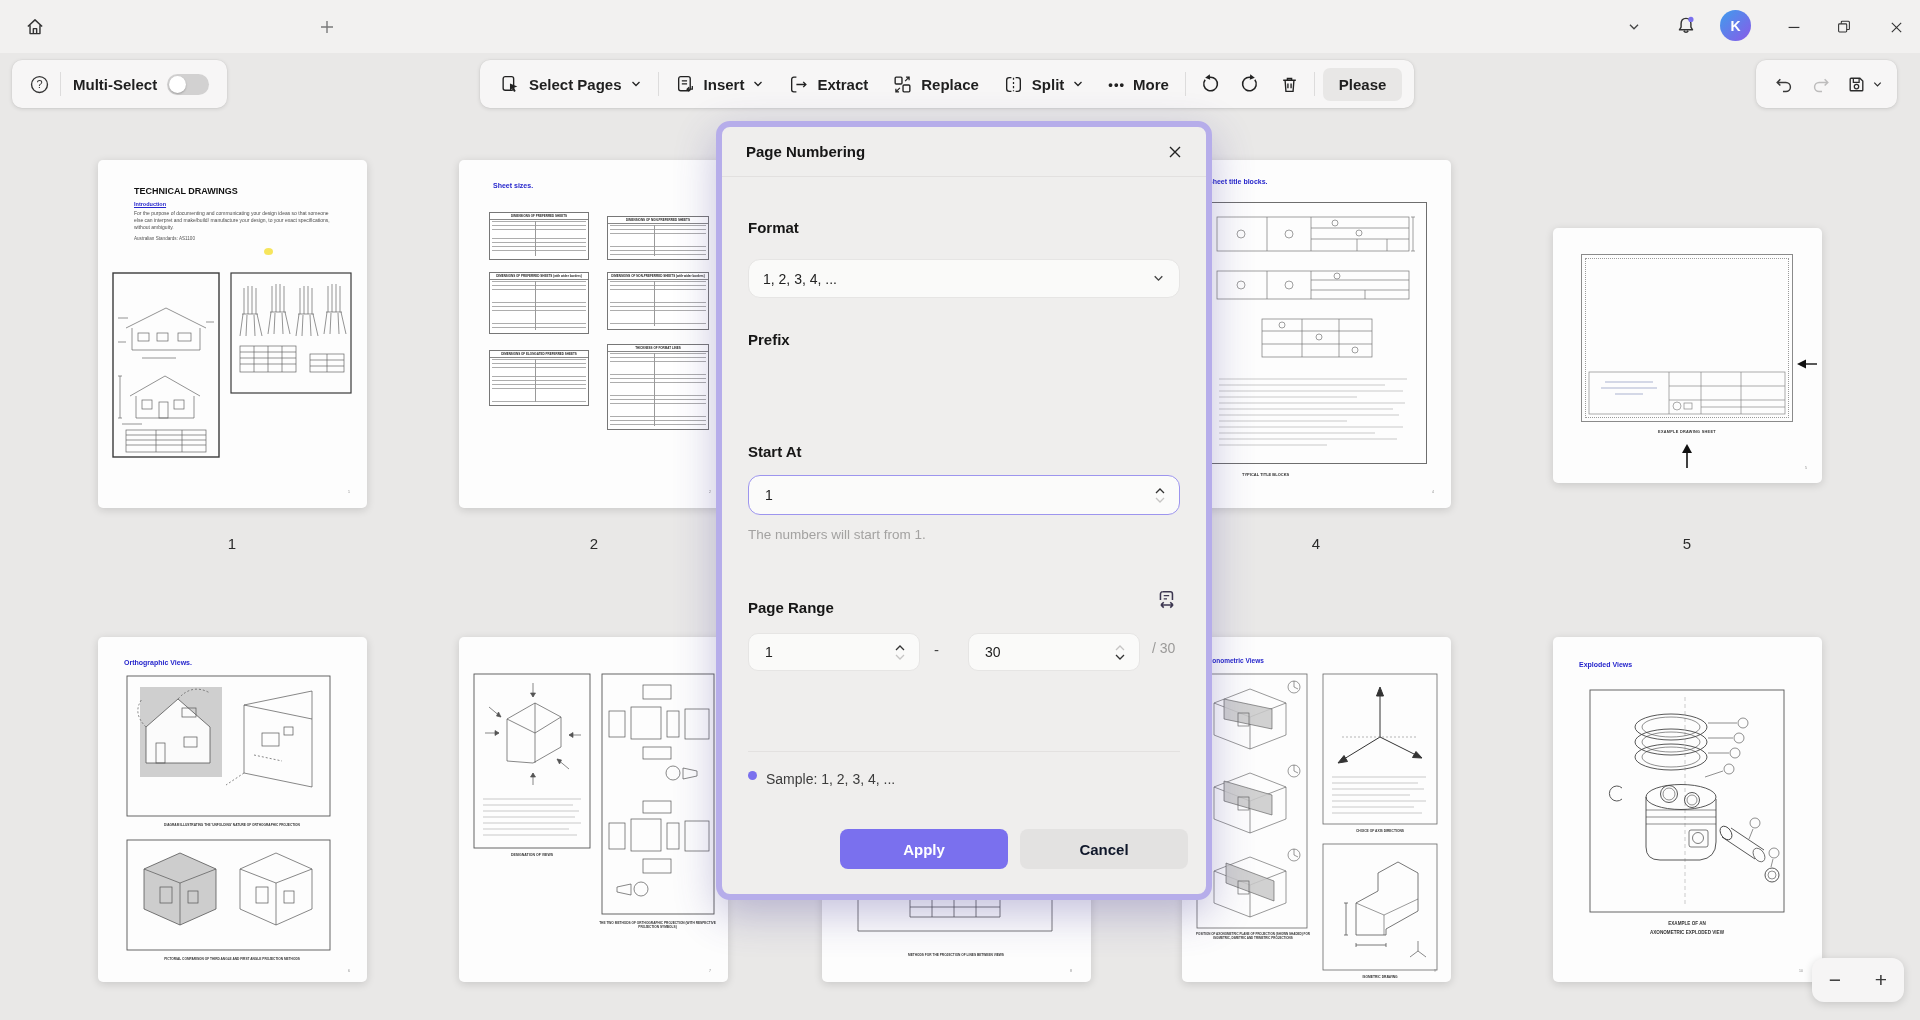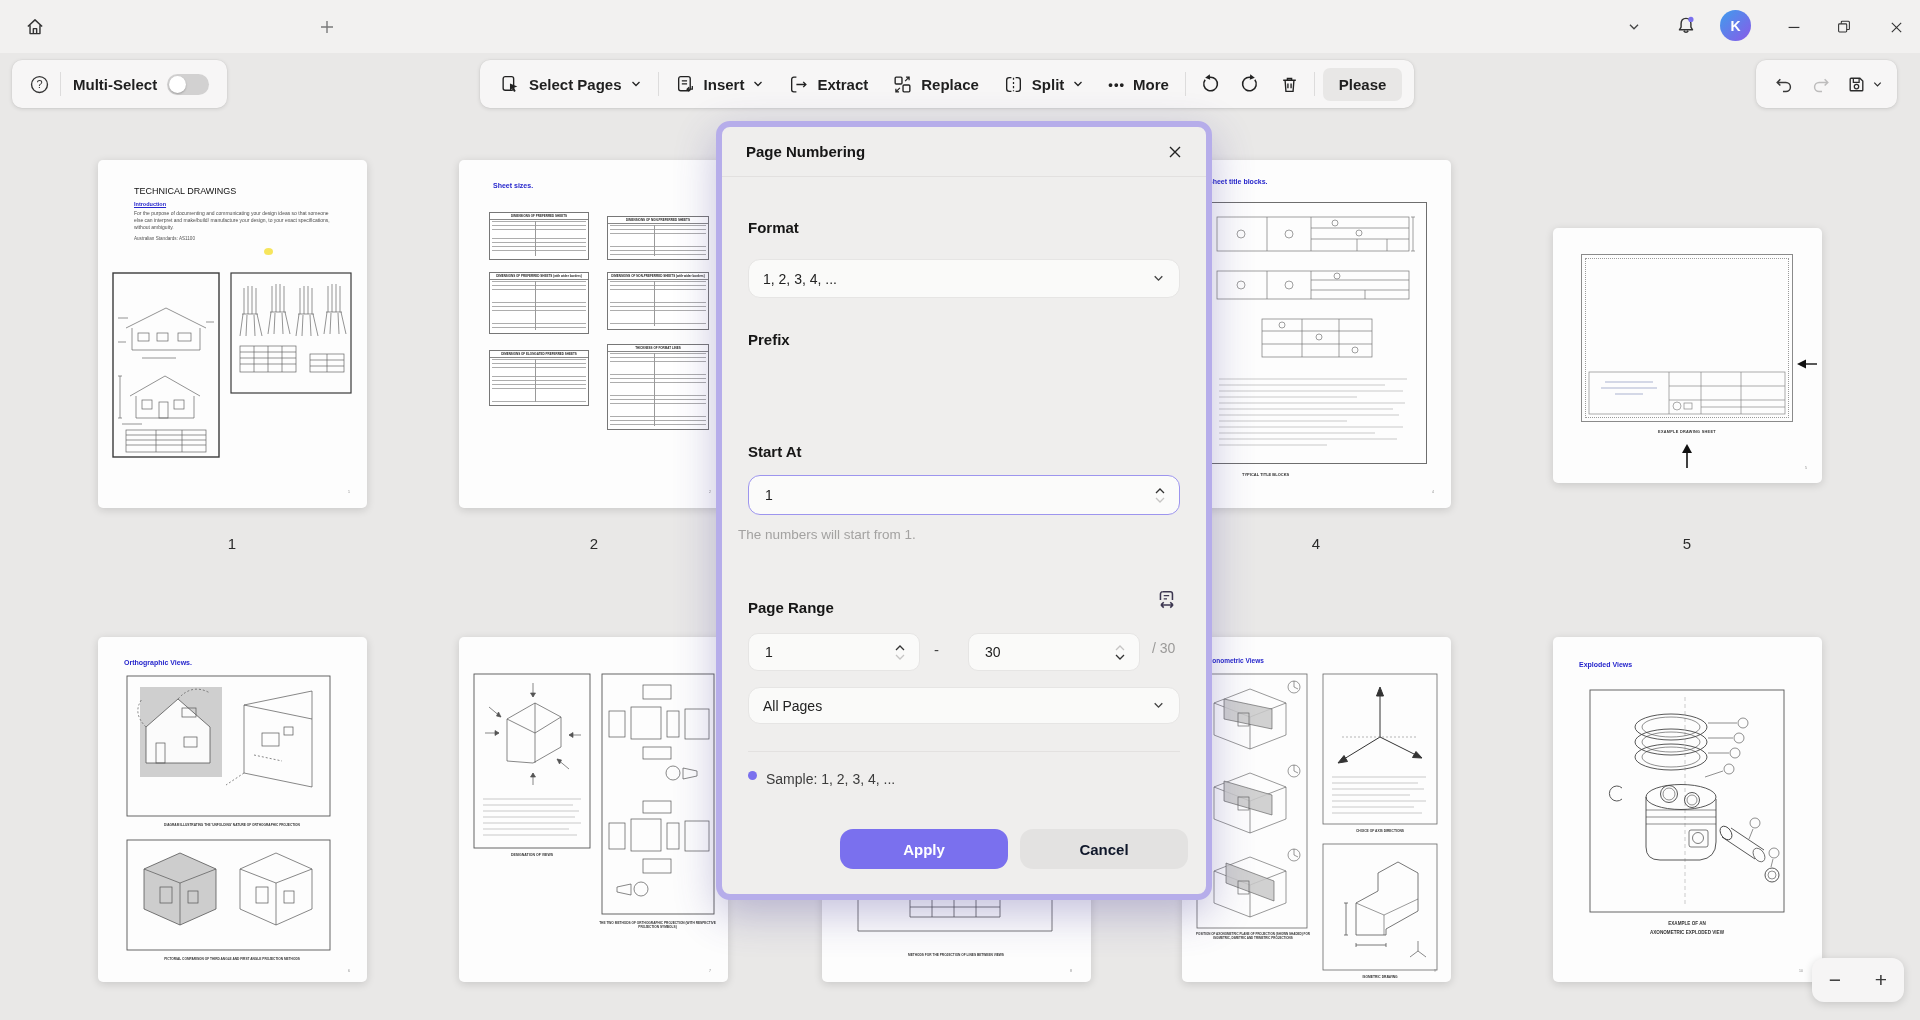--- a/index.html
+++ b/index.html
@@ -55,23 +55,23 @@
   .dlg-hdiv{position:absolute;left:0;top:49px;width:100%;height:1px;background:#e2e0df}
   .dlg-label{position:absolute;font-size:15px;font-weight:700;color:#161616}
   .field{position:absolute;left:26px;width:432px;height:39px;background:#fafaf9;border:1px solid #e6e5e4;
          border-radius:12px;box-sizing:border-box;display:flex;align-items:center;padding:0 14px;
          font-size:14px;color:#222;cursor:pointer}
   .field .grow{flex:1}
   .placeholder{color:#a9a8a7}
   input.rawin{border:none;outline:none;background:transparent;font:inherit;color:#222;width:100%;
               font-family:"Liberation Sans",sans-serif}
   .spin{display:flex;flex-direction:column;gap:3px;align-items:center}
-  .hint{position:absolute;left:16px;font-size:13.5px;color:#a3a2a1}
+  .hint{position:absolute;left:26px;font-size:13.5px;color:#a3a2a1}
   .dlg-sdiv{position:absolute;left:26px;width:432px;height:1px;background:#e3e1e0}
-  .btn{position:absolute;height:40px;width:168px;border-radius:13px;font-size:15px;font-weight:600;
+  .btn{position:absolute;height:40px;width:168px;border-radius:8px;font-size:15px;font-weight:600;
        display:flex;align-items:center;justify-content:center;cursor:pointer}
   .btn-primary{background:#7a70ee;color:#fff}
   .btn-plain{background:#e3e2e1;color:#0f172a}
 
   
   .zoompill{left:1812px;top:958px;width:92px;height:44px;background:#f6f5f5;border-radius:12px;z-index:25;
             box-shadow:0 2px 8px rgba(0,0,0,.15);display:flex;align-items:center;justify-content:space-around;
             font-size:21px;color:#3a3a3a}
   .zbtn{cursor:pointer;width:30px;text-align:center}
 </style>
@@ -233,21 +233,21 @@
     </svg>
     <svg width="11" height="11" viewBox="0 0 12 12">
       <path d="M2.5 4 L6 7.5 L9.5 4" stroke="#2c2c2c" stroke-width="1.3" fill="none"></path>
     </svg>
   </div>
 </div>
 
 <div>
 
   <div class="page" style="left:98px;top:160px;width:269px;height:348px">
-    <div class="abs" style="left:36px;top:26px;font-size:9px;font-weight:400;color:#111">TECHNICAL DRAWINGS</div>
+    <div class="abs" style="left:36px;top:26px;font-size:9px;font-weight:700;color:#111">TECHNICAL DRAWINGS</div>
     <div class="bluehead" style="left:36px;top:41px;font-size:5.5px;text-decoration:underline">Introduction</div>
     <div class="abs" style="left:36px;top:50px;width:198px;font-size:5px;line-height:1.35;color:#4c4c4c">For the purpose of documenting and communicating your design ideas so that someone else can interpret and make/build/ manufacture your design, to your exact specifications, without ambiguity.</div>
     <div class="abs" style="left:36px;top:76px;font-size:4.6px;color:#555">Australian Standards:  AS1100</div>
     <div class="abs" style="left:166px;top:88px;width:9px;height:7px;background:#f5e24a;border-radius:50%;opacity:.9"></div>
     <svg class="abs" style="left:14px;top:112px" width="108" height="186" viewBox="0 0 108 186">
       <rect x="1" y="1" width="106" height="184" fill="none" stroke="#3a3a3a" stroke-width="1.4"></rect>
       <g fill="none" stroke="#666" stroke-width=".7">
         <path d="M14 56 L54 36 L94 56 M20 56 V78 M88 56 V78 M20 78 H88"></path>
         <rect x="26" y="61" width="11" height="8"></rect>
           <rect x="45" y="61" width="11" height="8"></rect>
@@ -634,26 +634,20 @@
       <svg width="10" height="6" viewBox="0 0 10 6">
           <path d="M1 5 L5 1 L9 5" stroke="#c6c5c4" stroke-width="1.3" fill="none"></path>
         </svg>
       <svg width="10" height="6" viewBox="0 0 10 6">
           <path d="M1 1 L5 5 L9 1" stroke="#333" stroke-width="1.3" fill="none"></path>
         </svg>
     </div>
   </div>
   <div class="abs" style="left:430px;top:513px;font-size:14px;color:#9b9a99">/ 30</div>
 
-  <div class="field" style="top:560px;height:37px">
-    <span class="grow">All Pages</span>
-    <svg width="13" height="13" viewBox="0 0 12 12">
-      <path d="M2.5 4 L6 7.5 L9.5 4" stroke="#444" stroke-width="1.3" fill="none"></path>
-    </svg>
-  </div>
 
   <div class="dlg-sdiv" style="top:624px"></div>
   <div class="abs" style="left:26px;top:644px;display:flex;gap:9px">
     <span style="width:9px;height:9px;border-radius:50%;background:#7a70ee;display:inline-block"></span>
     <span style="font-size:14px;color:#3c3c3c">Sample: 1, 2, 3, 4, ...</span>
   </div>
 
   <div class="btn btn-primary" style="left:118px;top:702px">
     <span>Apply</span>
   </div>

